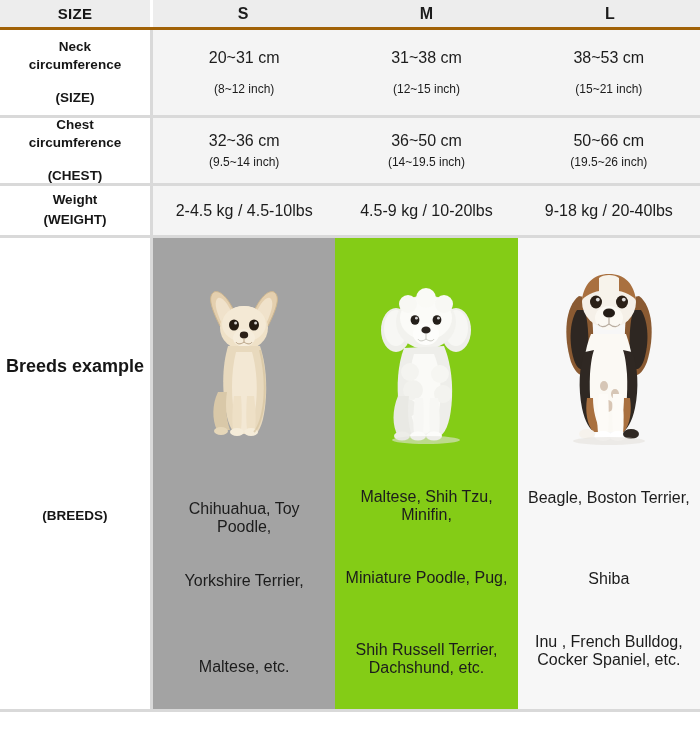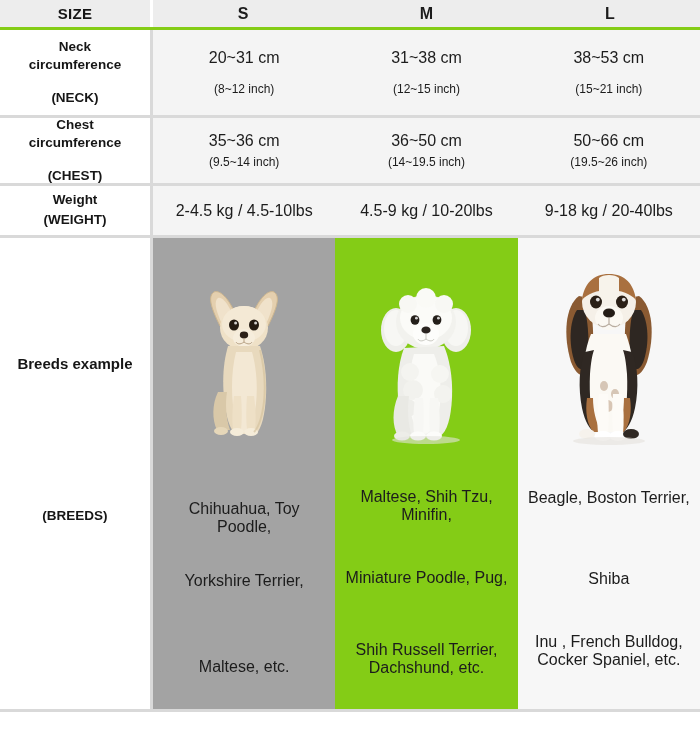--- a/index.html
+++ b/index.html
@@ -57,21 +57,21 @@
     justify-content: center;
     text-align: center;
     font-size: 14px;
     color: #1c1c1c;
     padding: 0 3px;
   }
 
   
   .header-row {
     height: 30px;
-    border-bottom: 3px solid #84cc16;
+    border-bottom: 3px solid #a16207;
   }
   .header-row .cell-label {
     background: #ededed;
     border-right: 3px solid #ffffff;
     font-size: 15px;
     font-weight: bold;
     letter-spacing: .3px;
   }
   .header-row .cell-data {
     background: #ededed;
@@ -112,21 +112,21 @@
     justify-content: flex-start;
     background: #ffffff;
   }
   .breeds-label-main {
     position: absolute;
     top: 115px;
     left: 0;
     right: 0;
     text-align: center;
     font-weight: bold;
-    font-size: 15px;
+    font-size: 18px;
   }
   .breeds-label-paren {
     position: absolute;
     top: 268px;
     left: 0;
     right: 0;
     text-align: center;
     font-weight: bold;
     font-size: 13.5px;
   }
@@ -195,21 +195,21 @@
     </div>
     <div class="cell-data">
       <span>L</span>
     </div>
   </div>
 
   <div class="row row-neck">
     <div class="cell-label">
       <span class="label-two-line">Neck</span>
       <span class="label-two-line">circumference</span>
-      <span class="label-paren">(NECK)</span>
+      <span class="label-paren">(SIZE)</span>
     </div>
     <div class="cell-data measure-cell">
       <span class="m-line cm">20~31 cm</span>
       <span class="m-line inch">(8~12 inch)</span>
     </div>
     <div class="cell-data measure-cell">
       <span class="m-line cm">31~38 cm</span>
       <span class="m-line inch">(12~15 inch)</span>
     </div>
     <div class="cell-data measure-cell">
@@ -218,21 +218,21 @@
     </div>
   </div>
 
   <div class="row row-chest">
     <div class="cell-label">
       <span class="label-two-line">Chest</span>
       <span class="label-two-line">circumference</span>
       <span class="label-paren">(CHEST)</span>
     </div>
     <div class="cell-data measure-cell">
-      <span class="m-line cm">35~36 cm</span>
+      <span class="m-line cm">32~36 cm</span>
       <span class="m-line inch">(9.5~14 inch)</span>
     </div>
     <div class="cell-data measure-cell">
       <span class="m-line cm">36~50 cm</span>
       <span class="m-line inch">(14~19.5 inch)</span>
     </div>
     <div class="cell-data measure-cell">
       <span class="m-line cm">50~66 cm</span>
       <span class="m-line inch">(19.5~26 inch)</span>
     </div>

